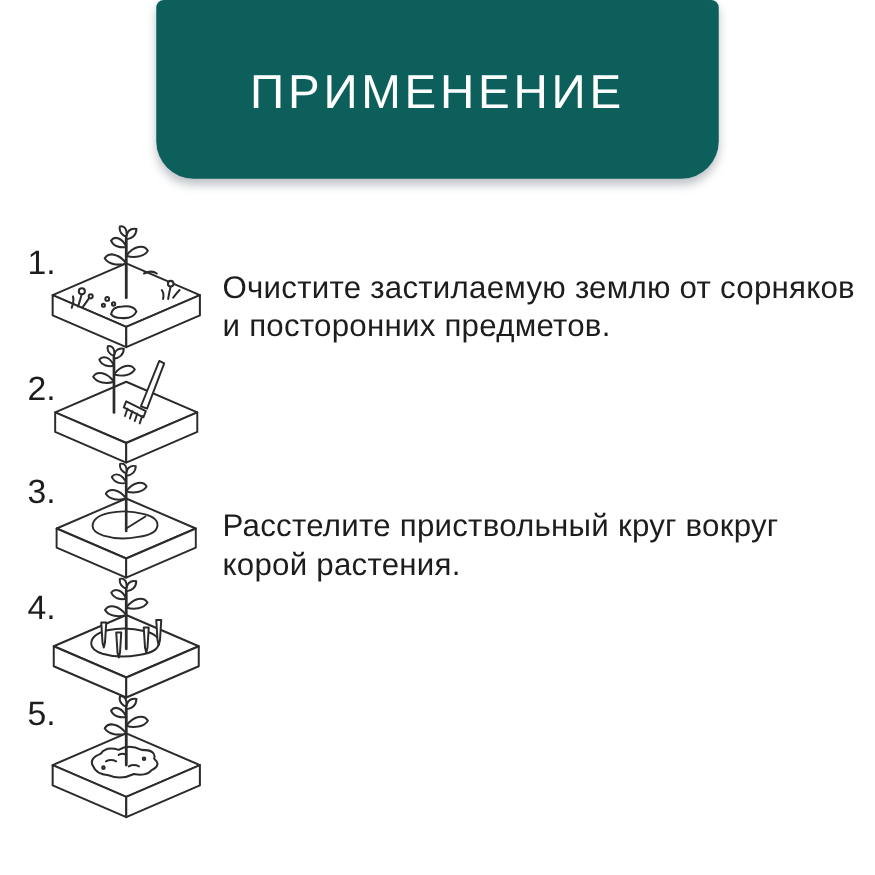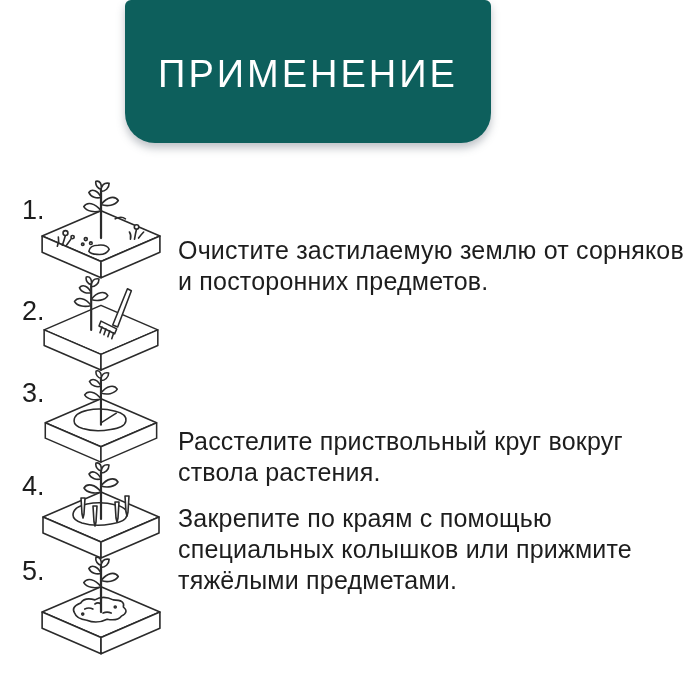--- a/index.html
+++ b/index.html
@@ -1,35 +1,35 @@
 <!DOCTYPE html>
 <html><head>
 <meta charset="utf-8">
 <style>
   html,body{margin:0;padding:0;background:#ffffff;}
   .canvas{
     position:relative;width:700px;height:700px;background:#ffffff;overflow:hidden;
     font-family:"Liberation Sans","DejaVu Sans",sans-serif;color:#1e1e1e;
   }
   .header{
-    position:absolute;left:125px;top:0;width:366px;height:143px;
+    position:absolute;left:125px;top:0;width:450px;height:143px;
     background:#0d5f5c;border-radius:6px 6px 30px 30px;
     box-shadow:0 5px 8px rgba(110,120,130,0.45);
     display:flex;align-items:center;justify-content:center;
   }
   .header-title{
     color:#ffffff;font-size:38px;font-weight:500;letter-spacing:3px;
     padding-top:6px;white-space:nowrap;
   }
   .step-number{
     position:absolute;left:22px;font-size:27px;font-weight:500;color:#1d1d1d;
   }
   .step-text{
     position:absolute;left:178px;font-size:25px;line-height:31px;
-    color:#1d1d1d;white-space:pre-line;letter-spacing:0.2px;margin-top:20px;
+    color:#1d1d1d;white-space:pre-line;letter-spacing:0.2px;
   }
   .illus{position:absolute;left:34px;}
   .illus path,.illus line,.illus ellipse,.illus circle{
     stroke:#2b2b2b;fill:none;stroke-width:1.6;stroke-linejoin:round;stroke-linecap:round;
   }
   .illus .face{fill:#ffffff;}
   .illus .stem{stroke-width:2.2;}
 </style>
 </head>
 <body>
@@ -96,42 +96,39 @@
     <path class="face" d="M38,53 Q38,45 52,42 Q66,39 81,43 Q93,46 92,53 Q91,60 76,62 Q60,65 47,61 Q38,58 38,53 Z"></path>
     <path d="M66,55 L82,45"></path>
     <path class="stem" d="M66,57 L66,10"></path>
     <path class="face" d="M66,30 C60,32 52,31 49,26 C52,21 60,22 66,30 Z"></path>
     <path class="face" d="M66,24 C72,26 80,25 83,20 C80,15 72,16 66,24 Z"></path>
     <path class="face" d="M66,17 C62,18 56,17 54,12 C57,8 63,10 66,17 Z"></path>
     <path class="face" d="M66,11 C70,11 74,8 74,3 C69,2 66,5 66,11 Z"></path>
     <path class="face" d="M66,9 C63,8 60,5 61,1 C65,0 67,4 66,9 Z"></path>
   </svg>
   <div class="step-text" style="top:406px;">Расстелите приствольный круг вокруг
-ствола растения.</div>
+корой растения.</div>
 
   <div class="step-number" style="top:471px;">4.</div>
   <svg class="illus" style="top:462px;" width="132" height="100" viewBox="0 0 130 100">
     <path class="face" d="M8,55 L66,30 L124,55 L66,80 Z"></path>
     <path class="face" d="M8,55 L8,71 L66,96 L66,80 Z"></path>
     <path class="face" d="M124,55 L124,71 L66,96 L66,80 Z"></path>
     <path class="face" d="M38,53 Q38,45 52,42 Q66,39 81,43 Q93,46 92,53 Q91,60 76,62 Q60,65 47,61 Q38,58 38,53 Z"></path>
     <path class="stem" d="M66,57 L66,10"></path>
     <path class="face" d="M66,30 C60,32 52,31 49,26 C52,21 60,22 66,30 Z"></path>
     <path class="face" d="M66,24 C72,26 80,25 83,20 C80,15 72,16 66,24 Z"></path>
     <path class="face" d="M66,17 C62,18 56,17 54,12 C57,8 63,10 66,17 Z"></path>
     <path class="face" d="M66,11 C70,11 74,8 74,3 C69,2 66,5 66,11 Z"></path>
     <path class="face" d="M66,9 C63,8 60,5 61,1 C65,0 67,4 66,9 Z"></path>
     <path class="face" d="M46,36 L50,36 L49,52 L48,56 L47,52 Z"></path>
     <path class="face" d="M58,44 L62,44 L61,60 L60,64 L59,60 Z"></path>
     <path class="face" d="M80,40 L84,40 L83,56 L82,60 L81,56 Z"></path>
     <path class="face" d="M90,34 L94,34 L93,50 L92,54 L91,50 Z"></path>
   </svg>
-  <div class="step-text" style="top:483px;">Закрепите по краям с помощью
-специальных колышков или прижмите
-тяжёлыми предметами.</div>
 
   <div class="step-number" style="top:556px;">5.</div>
   <svg class="illus" style="top:552px;" width="132" height="110" viewBox="0 0 130 100">
     <path class="face" d="M8,55 L66,30 L124,55 L66,80 Z"></path>
     <path class="face" d="M8,55 L8,71 L66,96 L66,80 Z"></path>
     <path class="face" d="M124,55 L124,71 L66,96 L66,80 Z"></path>
     <path class="face" d="M40,56 Q36,50 46,46 Q50,40 60,43 Q68,38 78,43 Q90,43 88,50 Q94,55 86,59 Q82,64 72,62 Q62,67 52,63 Q42,62 40,56 Z"></path>
     <path d="M50,52 Q54,50 58,52"></path>
     <path d="M68,56 Q72,54 76,56"></path>
     <path d="M60,47 Q63,45 66,47"></path>

